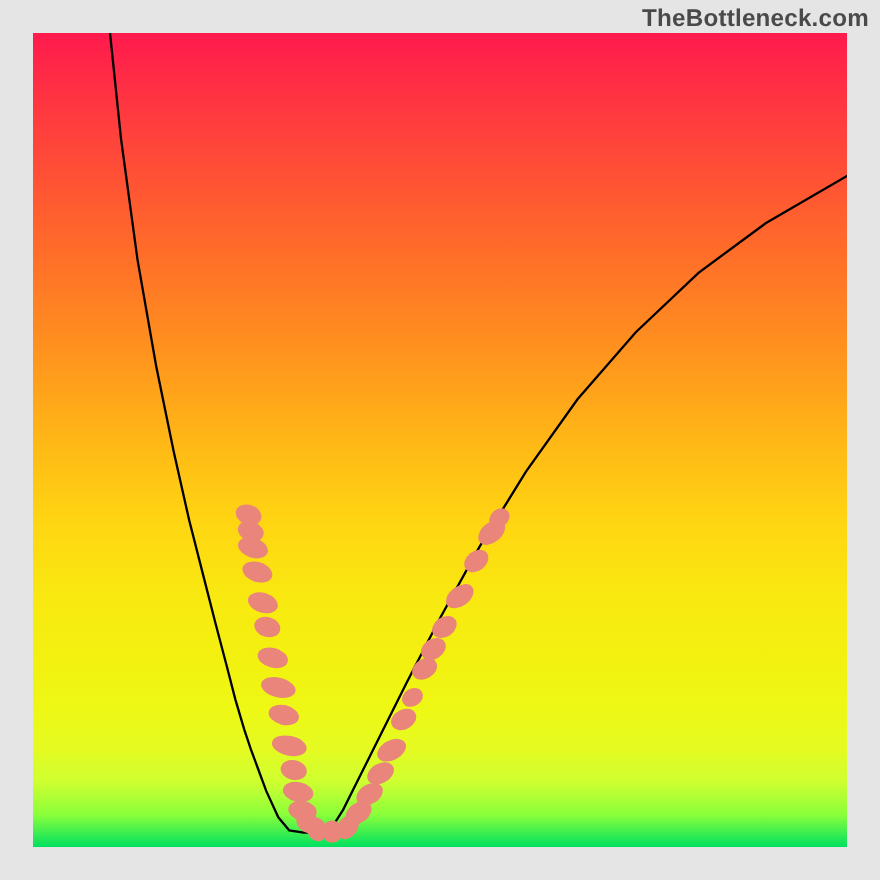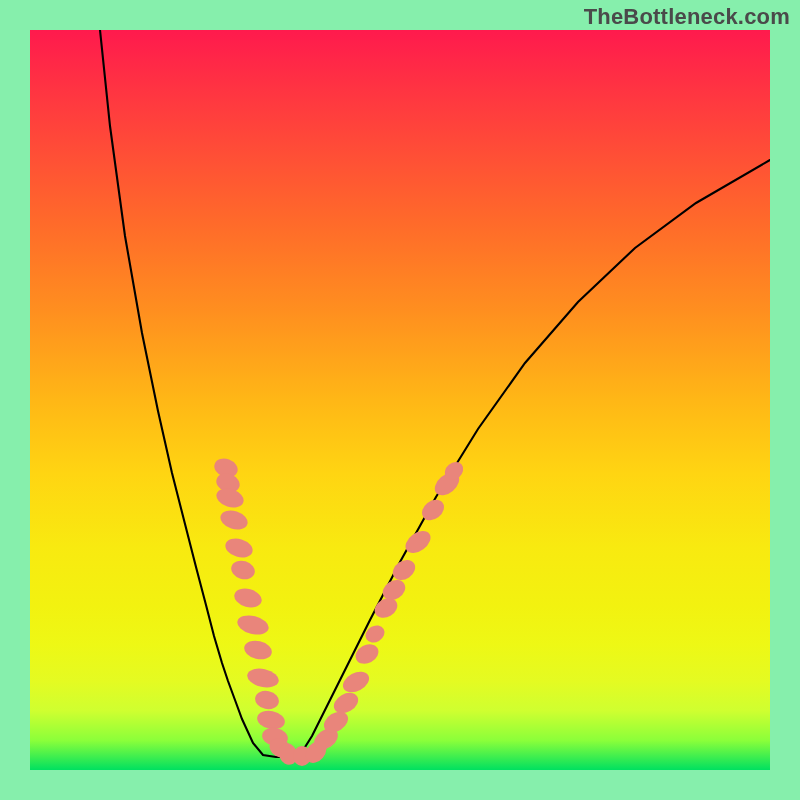--- a/index.html
+++ b/index.html
@@ -7,21 +7,21 @@
     padding: 0;
     width: 800px;
     height: 800px;
     overflow: hidden;
     background: #000;
     font-family: Arial, Helvetica, sans-serif;
   }
   .outer {
     width: 800px;
     height: 800px;
-    background: #86efac;
+    background: #e5e5e5;
     position: relative;
   }
   .watermark {
     position: absolute;
     top: 4px;
     right: 10px;
     color: #4a4a4a;
     font-size: 22px;
     font-weight: 600;
     letter-spacing: 0.2px;

